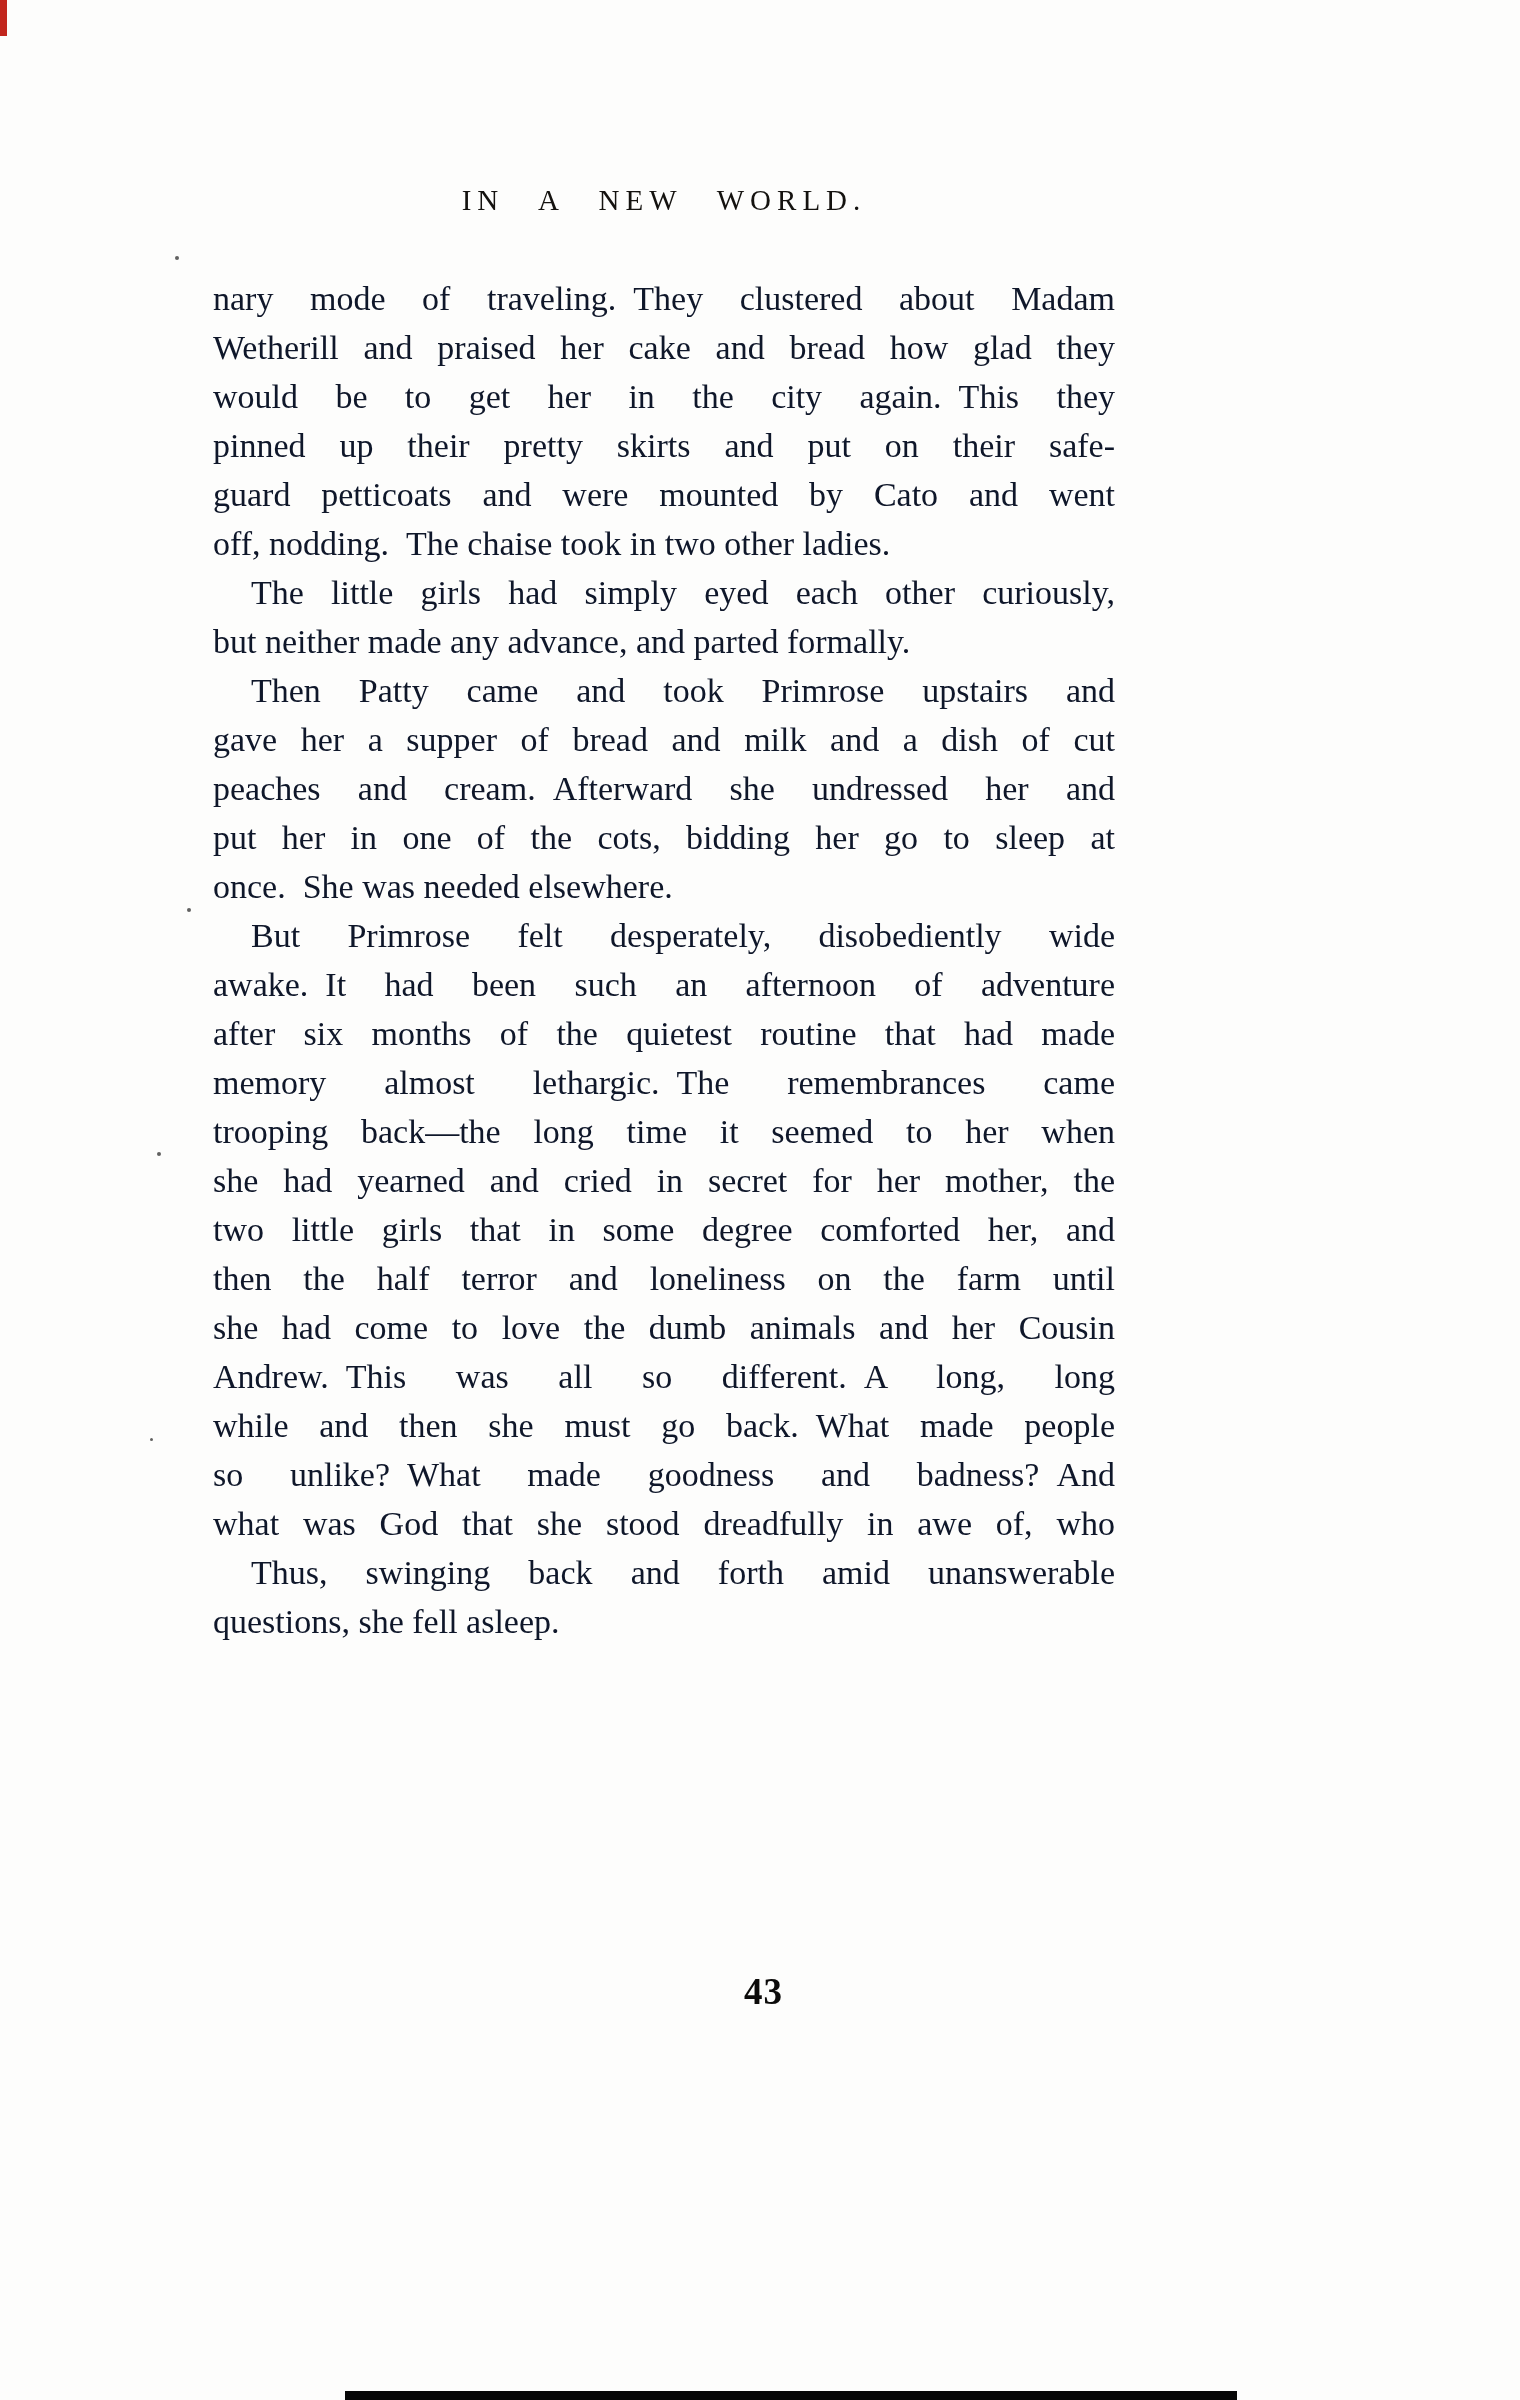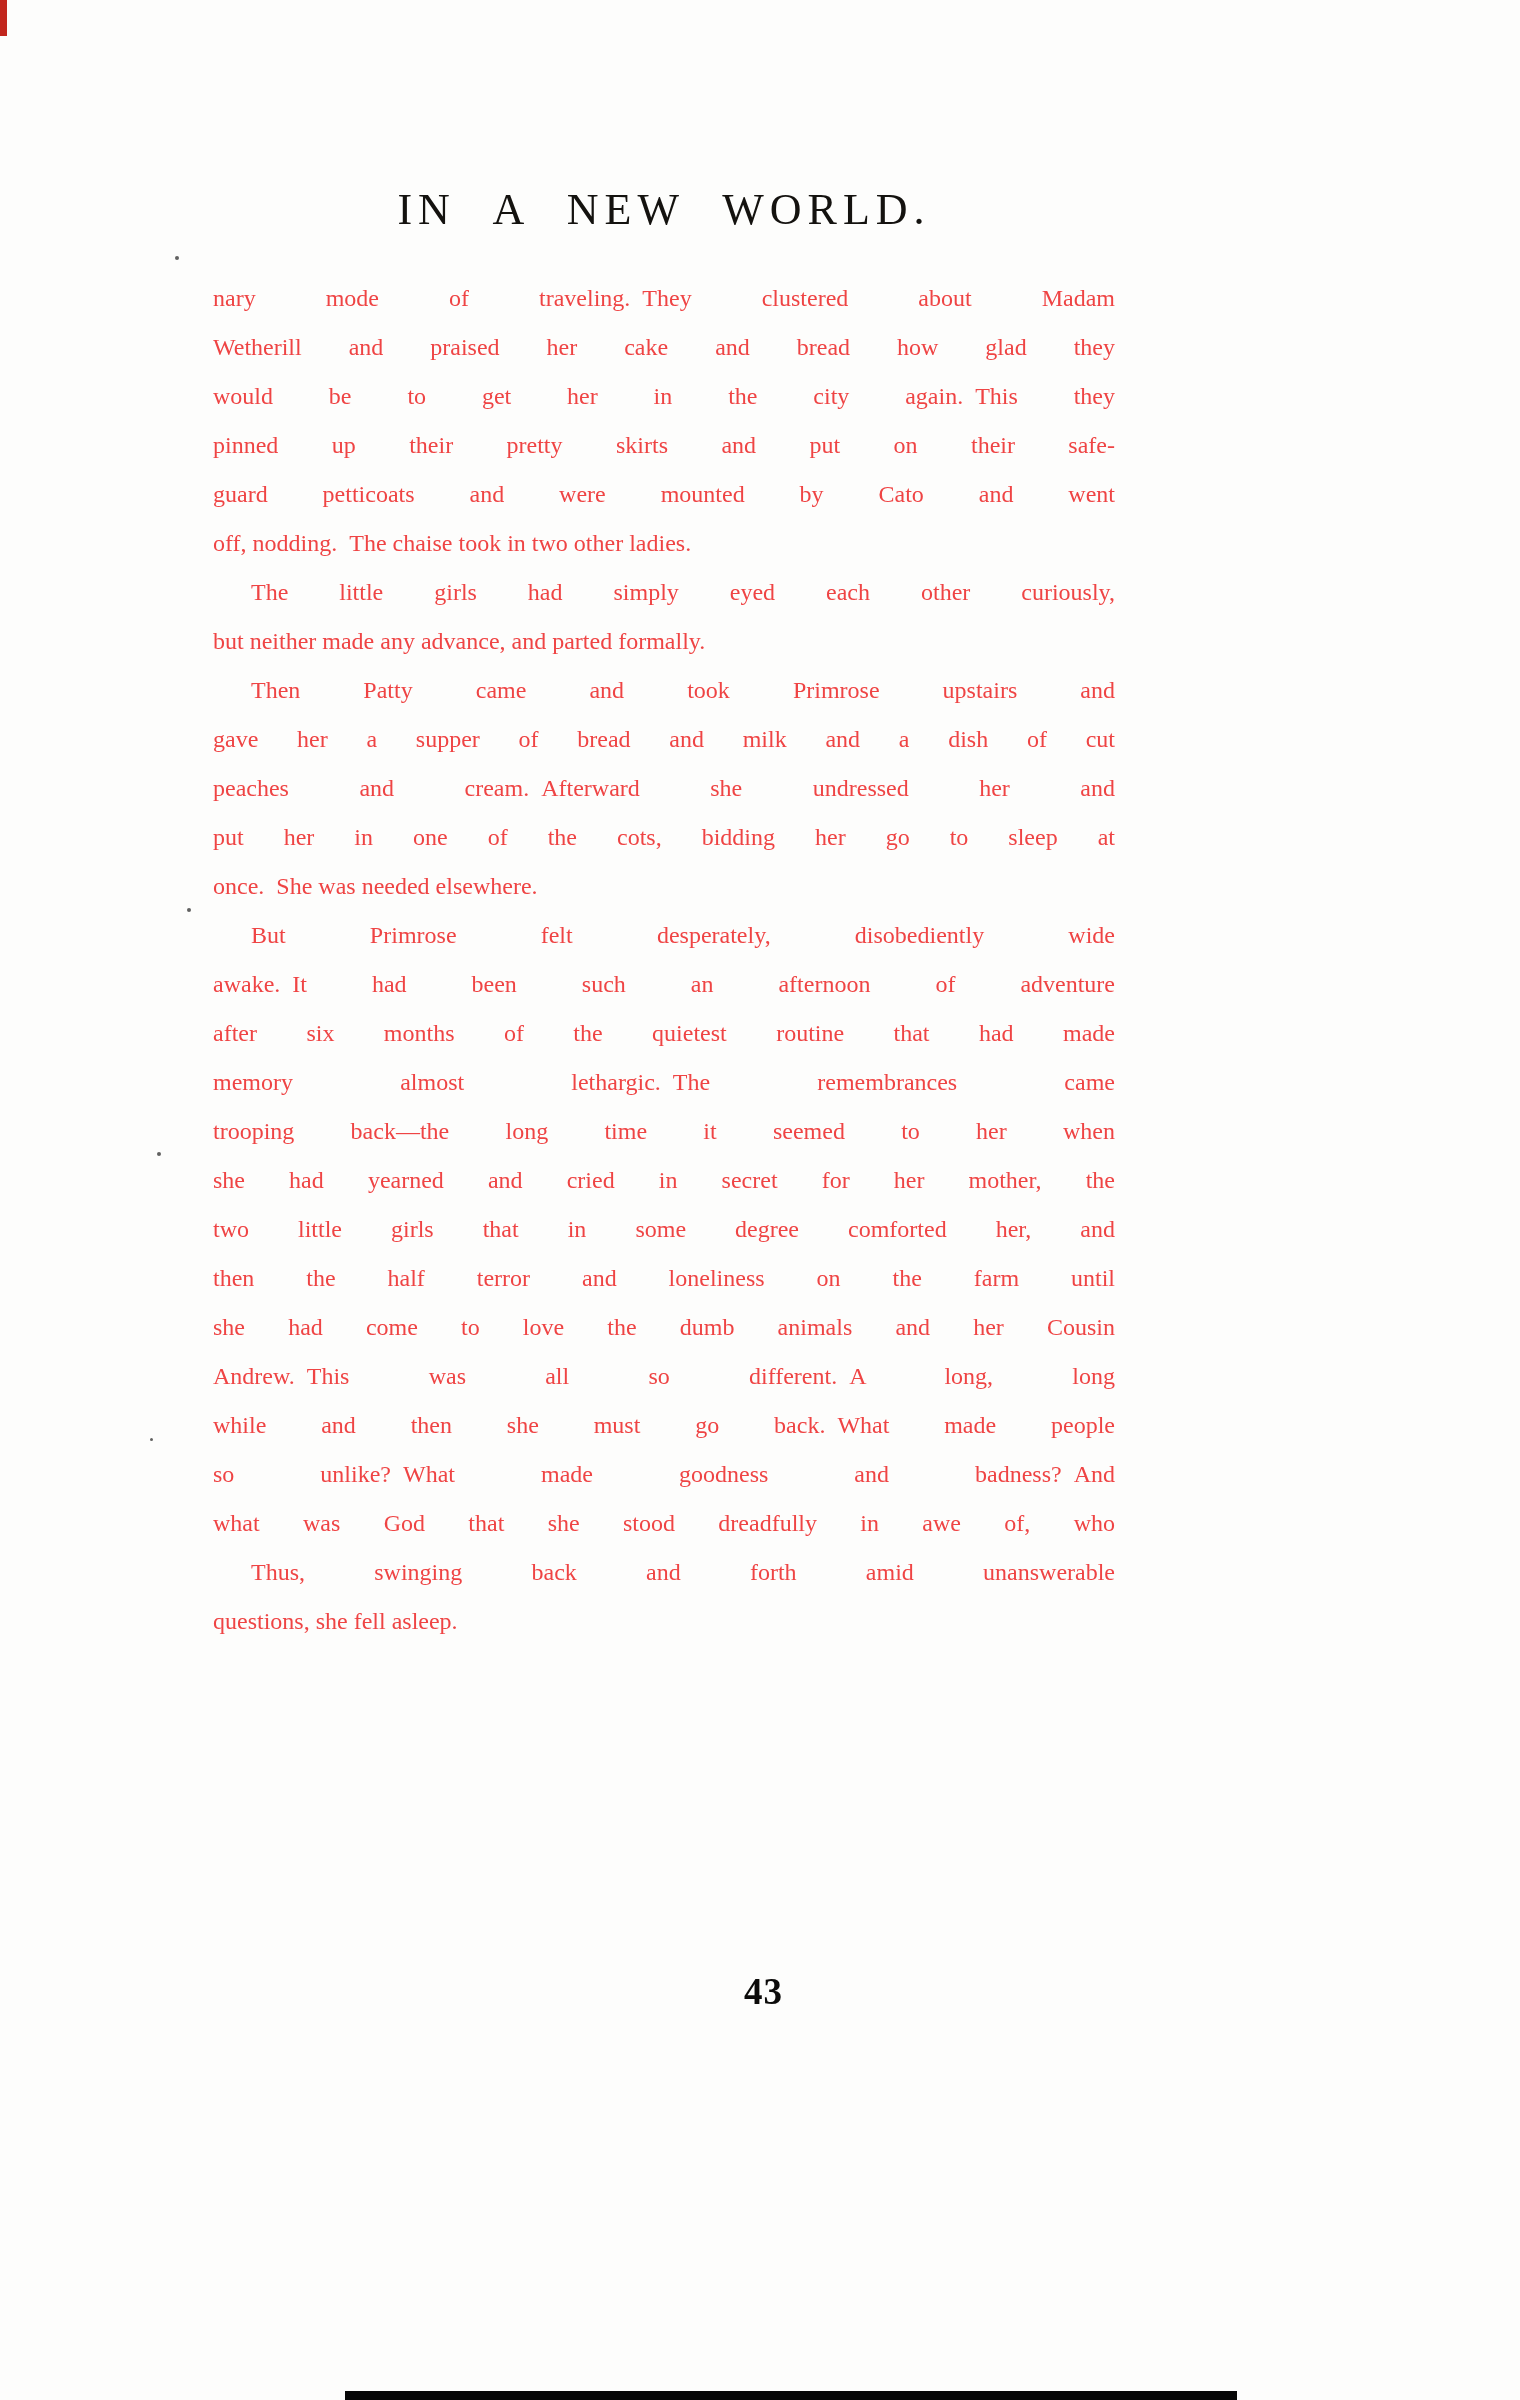--- a/index.html
+++ b/index.html
@@ -15,39 +15,39 @@
     overflow: hidden;
     font-family: "Liberation Serif", serif;
     color: #171512;
   }
   .running-header {
     position: absolute;
     top: 184px;
     left: 213px;
     width: 902px;
     text-align: center;
-    font-size: 44px;
+    font-size: 29px;
     letter-spacing: 6px;
     word-spacing: 22px;
     white-space: nowrap;
     color: #14120f;
   }
   .text-block {
     position: absolute;
     top: 274px;
     left: 213px;
     width: 902px;
   }
   .line {
-    font-size: 24px;
+    font-size: 34px;
     line-height: 49px;
     height: 49px;
     text-align: justify;
     text-align-last: justify;
-    color: #ef4444;
+    color: #0f172a;
   }
   .line.indent { text-indent: 38px; }
   .line.last { text-align-last: left; }
   .page-number {
     position: absolute;
     top: 1970px;
     left: 703px;
     width: 80px;
     text-align: right;
     font-size: 37px;

